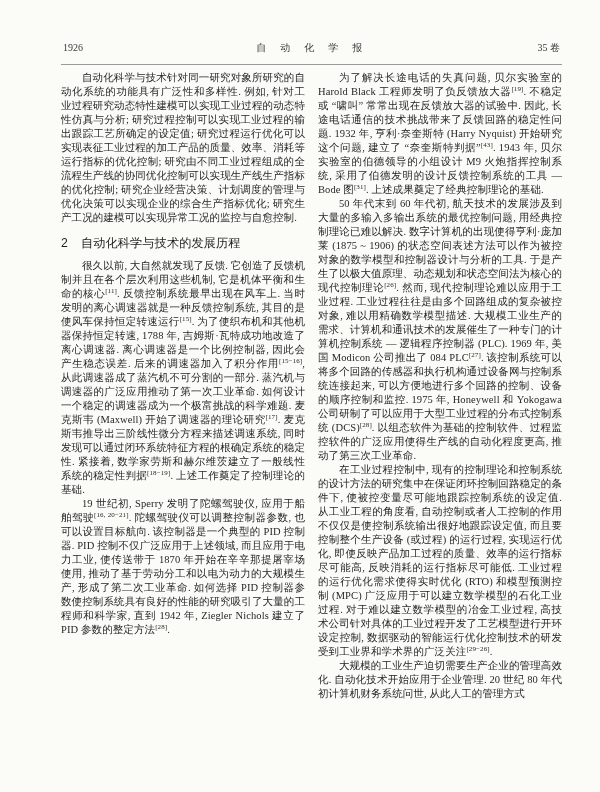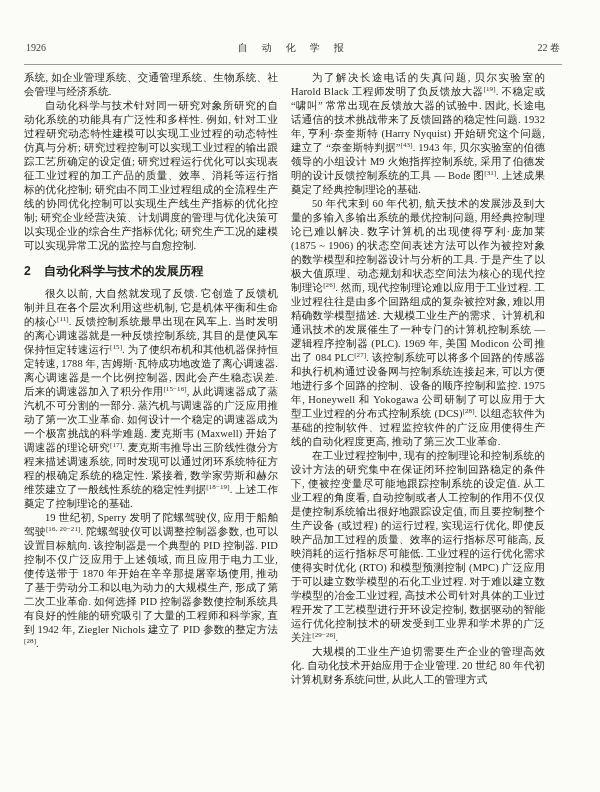--- a/index.html
+++ b/index.html
@@ -8,21 +8,21 @@
     background: #f7f7f4;
   }
   .page {
     position: relative;
     width: 600px;
     height: 792px;
     box-sizing: border-box;
     background: #fbfbf8;
     color: #262626;
     font-family: "Liberation Serif", "DejaVu Serif", serif;
-    padding: 42px 38px 0 24px;
+    padding: 42px 38px 0 61px;
     overflow: hidden;
   }
   .running-header {
     display: flex;
     justify-content: space-between;
     align-items: baseline;
     font-size: 10px;
     line-height: 11px;
     color: #3a3a3a;
     padding: 0 2px;
@@ -56,47 +56,46 @@
     text-indent: 0;
   }
   sup {
     font-size: 7px;
     line-height: 0;
     vertical-align: super;
   }
   h2.section-heading {
     font-family: "Liberation Sans", "DejaVu Sans", sans-serif;
     font-size: 12.2px;
-    font-weight: bold;
+    font-weight: normal;
     color: #1e1e1e;
     margin: 10px 0 8px 0;
     line-height: 16px;
     text-align: left;
   }
   h2.section-heading .sec-num {
     margin-right: 13px;
   }
 </style>
 </head>
 <body>
 
 <div class="page">
 
   <div class="running-header">
     <span>1926</span>
     <span class="jtitle">自　动　化　学　报</span>
-    <span>22 卷</span>
+    <span>35 卷</span>
   </div>
 
   <hr class="header-rule">
 
   <div class="columns">
 
     <section class="col">
-      <p class="noindent rich">系统, 如企业管理系统、交通管理系统、生物系统、社会管理与经济系统.</p>
       <p class="rich">自动化科学与技术针对同一研究对象所研究的自动化系统的功能具有广泛性和多样性. 例如, 针对工业过程研究动态特性建模可以实现工业过程的动态特性仿真与分析; 研究过程控制可以实现工业过程的输出跟踪工艺所确定的设定值; 研究过程运行优化可以实现表征工业过程的加工产品的质量、效率、消耗等运行指标的优化控制; 研究由不同工业过程组成的全流程生产线的协同优化控制可以实现生产线生产指标的优化控制; 研究企业经营决策、计划调度的管理与优化决策可以实现企业的综合生产指标优化; 研究生产工况的建模可以实现异常工况的监控与自愈控制.</p>
       <h2 class="section-heading">
         <span class="sec-num">2</span><span>自动化科学与技术的发展历程</span>
       </h2>
       <p class="rich">很久以前, 大自然就发现了反馈. 它创造了反馈机制并且在各个层次利用这些机制, 它是机体平衡和生命的核心<sup>[11]</sup>. 反馈控制系统最早出现在风车上. 当时发明的离心调速器就是一种反馈控制系统, 其目的是使风车保持恒定转速运行<sup>[15]</sup>. 为了使织布机和其他机器保持恒定转速, 1788 年, 吉姆斯·瓦特成功地改造了离心调速器. 离心调速器是一个比例控制器, 因此会产生稳态误差. 后来的调速器加入了积分作用<sup>[15−16]</sup>, 从此调速器成了蒸汽机不可分割的一部分. 蒸汽机与调速器的广泛应用推动了第一次工业革命. 如何设计一个稳定的调速器成为一个极富挑战的科学难题. 麦克斯韦 (Maxwell) 开始了调速器的理论研究<sup>[17]</sup>. 麦克斯韦推导出三阶线性微分方程来描述调速系统, 同时发现可以通过闭环系统特征方程的根确定系统的稳定性. 紧接着, 数学家劳斯和赫尔维茨建立了一般线性系统的稳定性判据<sup>[18−19]</sup>. 上述工作奠定了控制理论的基础.</p>
       <p class="rich">19 世纪初, Sperry 发明了陀螺驾驶仪, 应用于船舶驾驶<sup>[16, 20−21]</sup>. 陀螺驾驶仪可以调整控制器参数, 也可以设置目标航向. 该控制器是一个典型的 PID 控制器. PID 控制不仅广泛应用于上述领域, 而且应用于电力工业, 使传送带于 1870 年开始在辛辛那提屠宰场使用, 推动了基于劳动分工和以电为动力的大规模生产, 形成了第二次工业革命. 如何选择 PID 控制器参数使控制系统具有良好的性能的研究吸引了大量的工程师和科学家, 直到 1942 年, Ziegler Nichols 建立了 PID 参数的整定方法<sup>[28]</sup>.</p>
     </section>
 
     <section class="col">
       <p class="rich">为了解决长途电话的失真问题, 贝尔实验室的 Harold Black 工程师发明了负反馈放大器<sup>[19]</sup>. 不稳定或 “啸叫” 常常出现在反馈放大器的试验中. 因此, 长途电话通信的技术挑战带来了反馈回路的稳定性问题. 1932 年, 亨利·奈奎斯特 (Harry Nyquist) 开始研究这个问题, 建立了 “奈奎斯特判据”<sup>[43]</sup>. 1943 年, 贝尔实验室的伯德领导的小组设计 M9 火炮指挥控制系统, 采用了伯德发明的设计反馈控制系统的工具 — Bode 图<sup>[31]</sup>. 上述成果奠定了经典控制理论的基础.</p>

